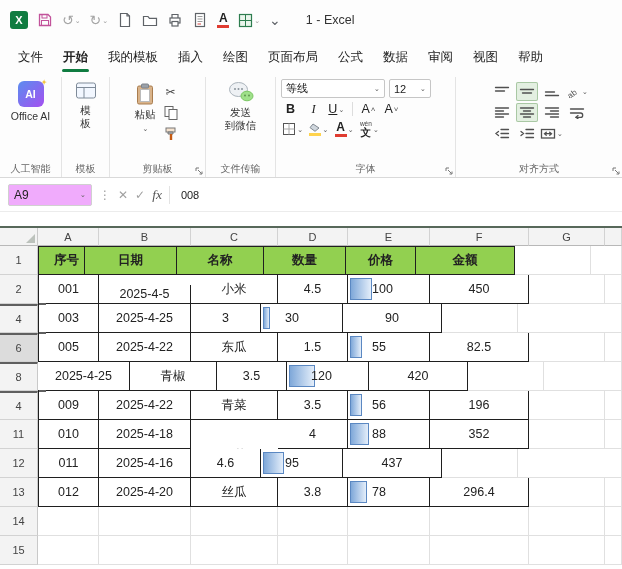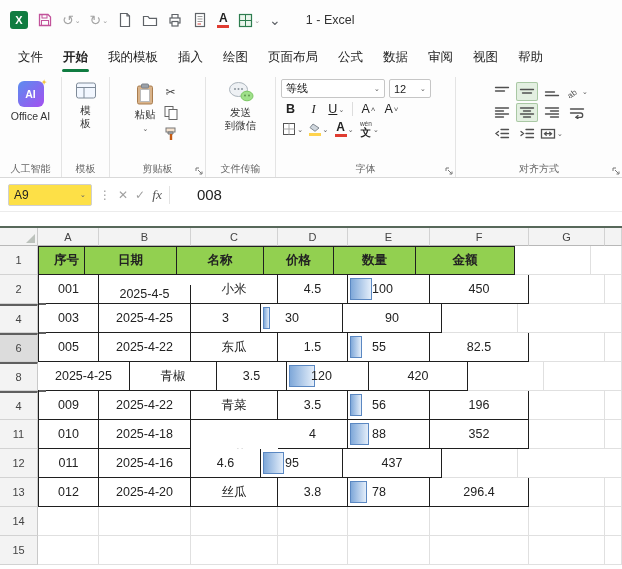--- a/index.html
+++ b/index.html
@@ -44,25 +44,25 @@
   .pymark{font-size:6.5px;font-style:normal;color:#444;}
   .pych{font-size:10.5px;font-weight:700;}
   .agrid{display:grid;grid-template-columns:repeat(4,24px);grid-auto-rows:20px;gap:1px;justify-items:center;align-items:center;margin-top:2px;}
   .abtn{min-width:22px;height:19px;display:inline-flex;align-items:center;justify-content:center;border-radius:2px;}
   .abtn.sel{background:#e3efe1;box-shadow:inset 0 0 0 1px #a9c8a4;}
   .aicon line,.aicon path,.aicon rect{stroke:#505050;stroke-width:1.3;fill:none;stroke-linecap:round;}
   .aicon text{fill:#505050;stroke:none;}
 
   
   .fbar{height:34px;display:flex;align-items:center;padding:0 8px;gap:7px;background:#fff;border-bottom:1px solid #ececec;box-sizing:border-box;}
-  .namebox{width:84px;height:22px;border:1px solid #d0d0d0;display:flex;align-items:center;justify-content:space-between;padding:0 5px;font-size:12px;background:#fde047;box-sizing:border-box;border-radius:2px;}
+  .namebox{width:84px;height:22px;border:1px solid #d0d0d0;display:flex;align-items:center;justify-content:space-between;padding:0 5px;font-size:12px;background:#f0abfc;box-sizing:border-box;border-radius:2px;}
   .fico{color:#a0a0a0;font-size:12px;}
   .fxi{font-style:italic;font-family:"Liberation Serif",serif;color:#555;font-size:13.5px;}
   .vdiv{width:1px;height:18px;background:#e3e3e3;}
-  .fvalue{font-size:15px;margin-left:20px;}
+  .fvalue{font-size:11px;margin-left:4px;}
   .gapband{height:14px;background:#fff;}
 
   
   #sheet{position:relative;}
   .chrow{display:flex;height:20px;border-top:2px solid #57685a;background:#f3f3f3;box-sizing:border-box;}
   .corner{width:38px;position:relative;border-right:1px solid #c9c9c9;border-bottom:1px solid #b8b8b8;background:#f3f3f3;box-sizing:border-box;}
   .tri{position:absolute;right:2px;bottom:2px;width:0;height:0;border-left:9px solid transparent;border-bottom:9px solid #bcc2bc;}
   .ch{border-right:1px solid #d2d2d2;border-bottom:1px solid #b8b8b8;display:flex;align-items:center;justify-content:center;font-size:11px;color:#444;box-sizing:border-box;background:#f3f3f3;}
   .grow{display:flex;height:29px;}
   .rn{width:38px;background:#f3f3f3;border-right:1px solid #c9c9c9;border-bottom:1px solid #d2d2d2;display:flex;align-items:center;justify-content:center;font-size:11px;color:#444;position:relative;box-sizing:border-box;}
@@ -441,22 +441,22 @@
         <div class="ch" style="width: 82px;">E</div>
         <div class="ch" style="width: 99px;">F</div>
         <div class="ch" style="width: 76px;">G</div>
         <div class="ch fillc"></div>
       </div>
       <div class="grow">
         <div class="rn">1</div>
         <div class="cell tb bl rt hdr" style="width: 47px; padding-left: 10px;">序号</div>
         <div class="cell tb rt hdr" style="width: 92px;">日期</div>
         <div class="cell tb rt hdr" style="width: 87px;">名称</div>
+        <div class="cell tb rt hdr" style="width: 82px;">数量</div>
         <div class="cell tb rt hdr" style="width: 70px;">价格</div>
-        <div class="cell tb rt hdr" style="width: 82px;">数量</div>
         <div class="cell tb rt hdr" style="width: 99px;">金额</div>
         <div class="cell gl" style="width: 76px;"></div>
         <div class="cell gl fillc"></div>
       </div>
       <div class="grow">
         <div class="rn">2</div>
         <div class="cell tb bl" style="width: 61px;">001</div>
         <div class="cell tb" style="width: 92px; margin-top: 10px;">2025-4-5</div>
         <div class="cell tb" style="width: 87px;">小米</div>
         <div class="cell tb" style="width: 70px;">4.5</div>

